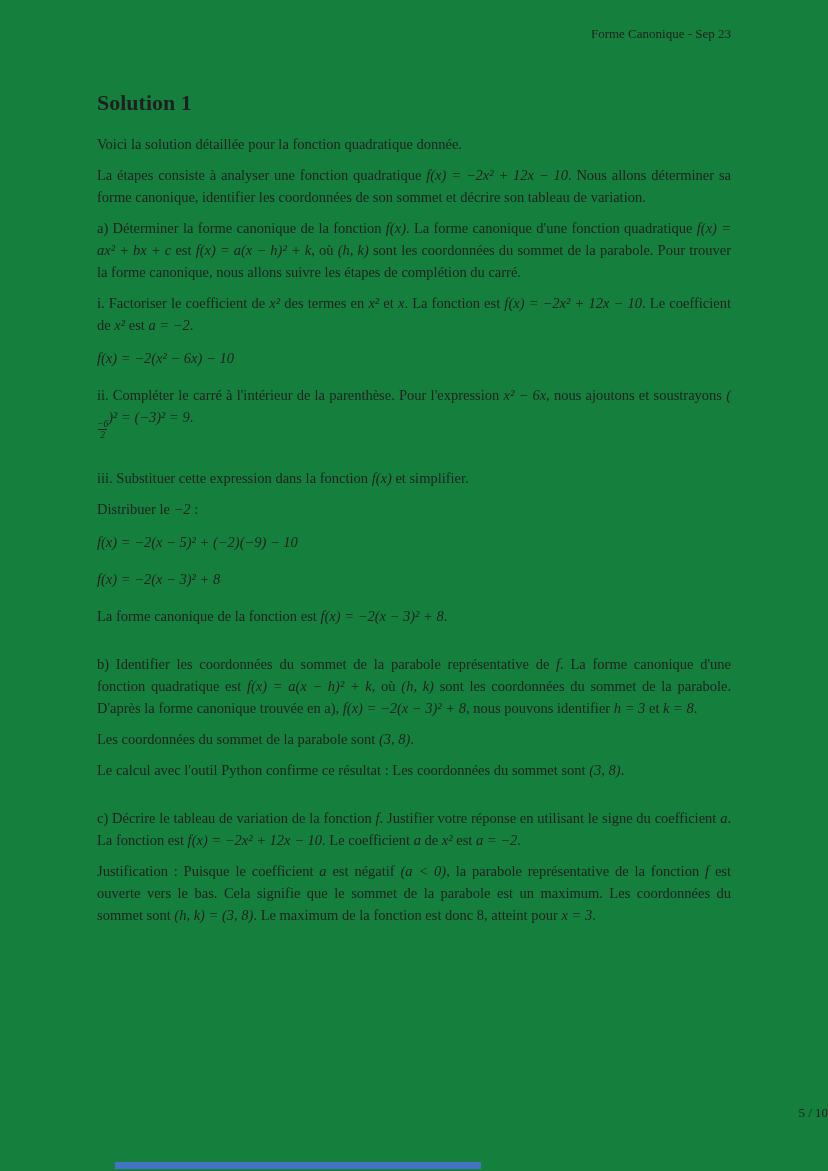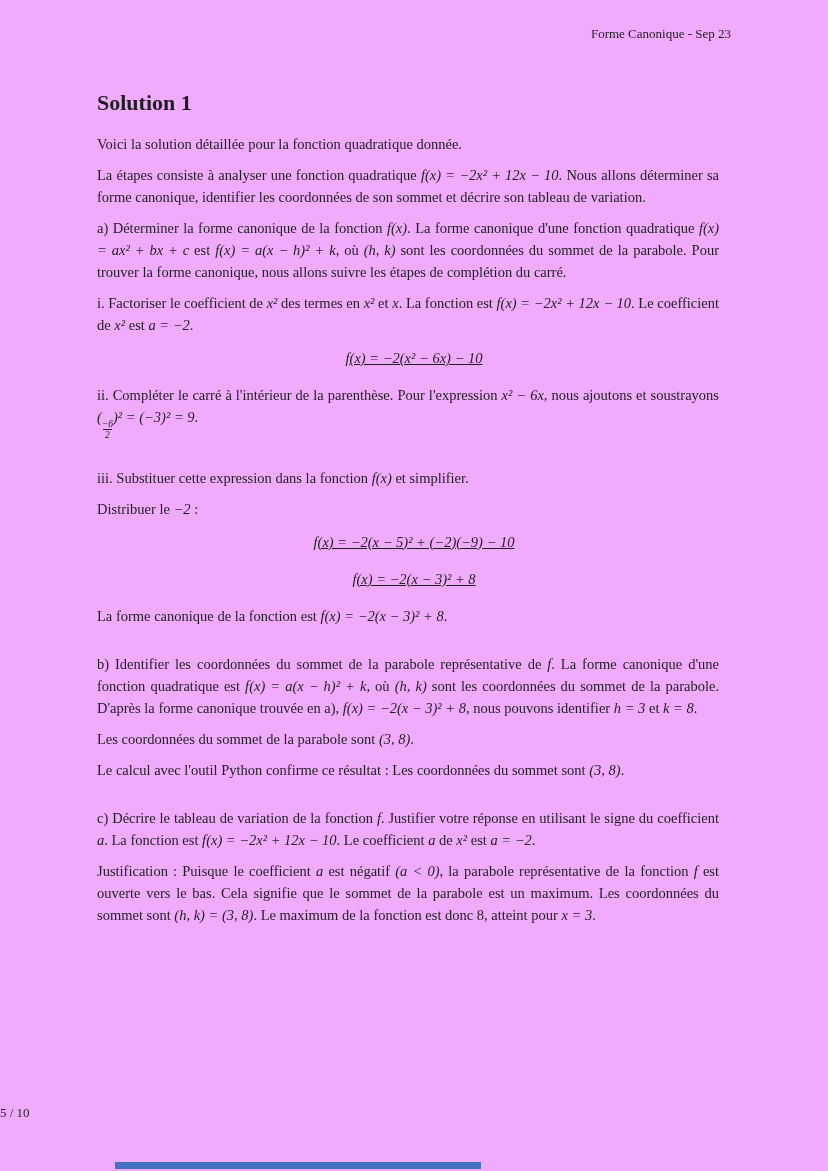--- a/index.html
+++ b/index.html
@@ -1,20 +1,20 @@
 <!DOCTYPE html>
 <html lang="fr"><head>
 <meta charset="utf-8">
 <style>
   html, body { margin: 0; padding: 0; background: #ffffff; }
   .page {
     position: relative;
     width: 828px;
     height: 1171px;
-    background: #f0abfc;
+    background: #15803d;
     font-family: "Liberation Serif", "DejaVu Serif", serif;
     color: #1f1f1f;
     overflow: hidden;
   }
   .header {
     position: absolute;
     top: 26px;
     right: 97px;
     font-size: 13px;
     color: #1f1f1f;
@@ -27,48 +27,47 @@
   }
   .title {
     font-size: 22px;
     font-weight: bold;
     margin: 0 0 17px 0;
   }
   .p {
     font-size: 14.5px;
     line-height: 22px;
     text-align: justify;
-    margin: 0 12px 9px 0;
+    margin: 0 0 9px 0;
   }
   .eq {
     font-size: 14.5px;
     line-height: 22px;
-    text-align: center;
+    text-align: left;
     margin: 11px 0 15px 0;
-    text-decoration: underline;
   }
   .gap { margin-top: 26px; }
   .math { font-style: italic; }
   .txt { font-style: normal; }
   .frac {
     display: inline-flex;
     flex-direction: column;
     align-items: center;
     vertical-align: -0.5em;
     font-size: 9.5px;
     line-height: 1.1;
     font-style: italic;
   }
   .frac .den { border-top: 1px solid #1f1f1f; padding: 0 2px; }
   .footer {
     position: absolute;
     left: 0;
     right: 0;
     bottom: 50px;
-    text-align: left;
+    text-align: right;
     font-size: 13px;
     color: #1f1f1f;
   }
   .accent-bar {
     position: absolute;
     left: 115px;
     bottom: 2px;
     width: 366px;
     height: 7px;
   }

